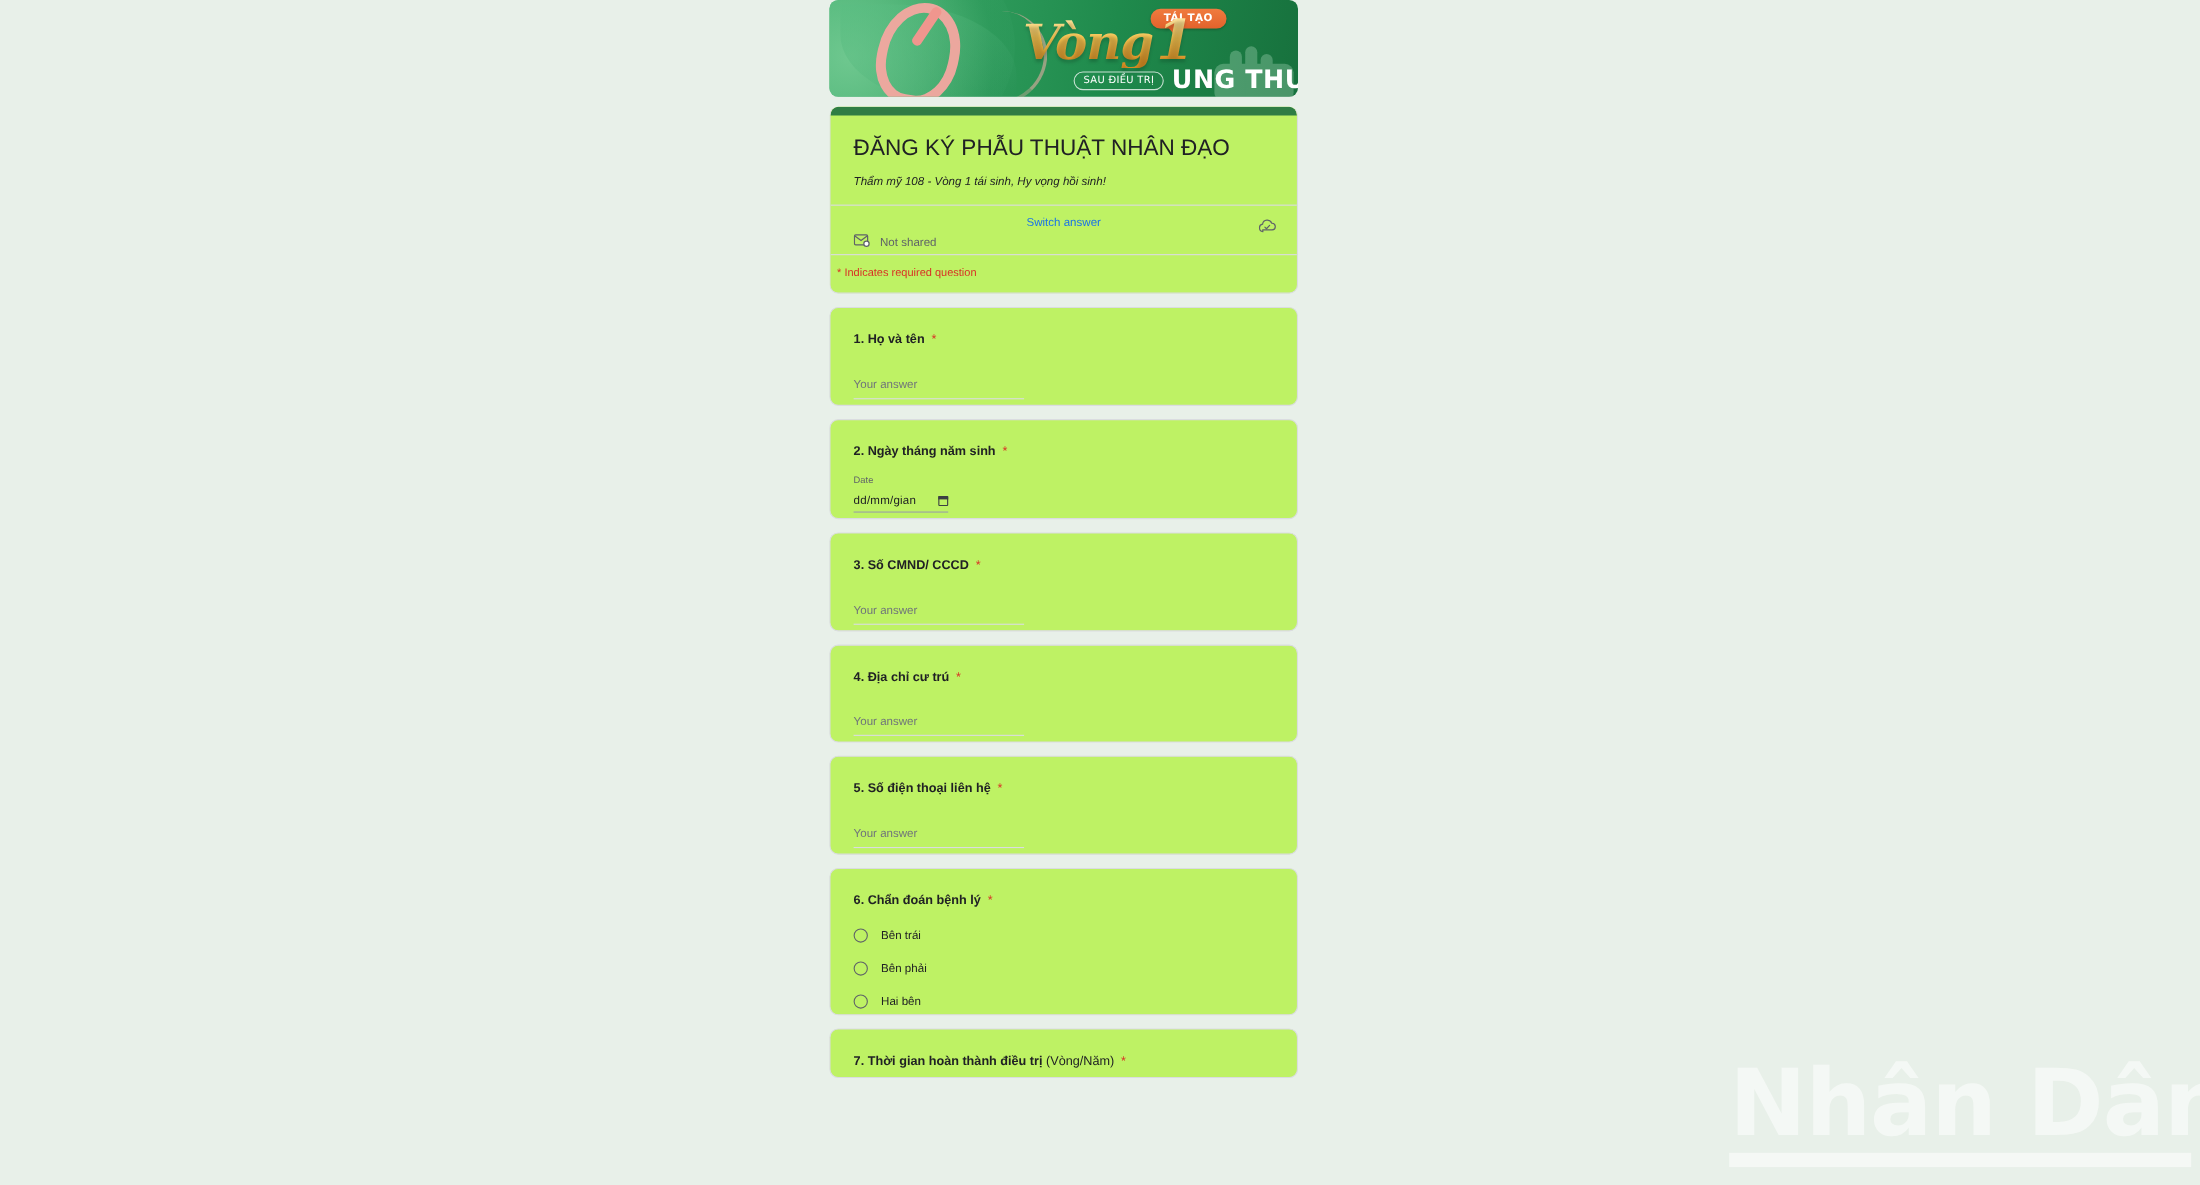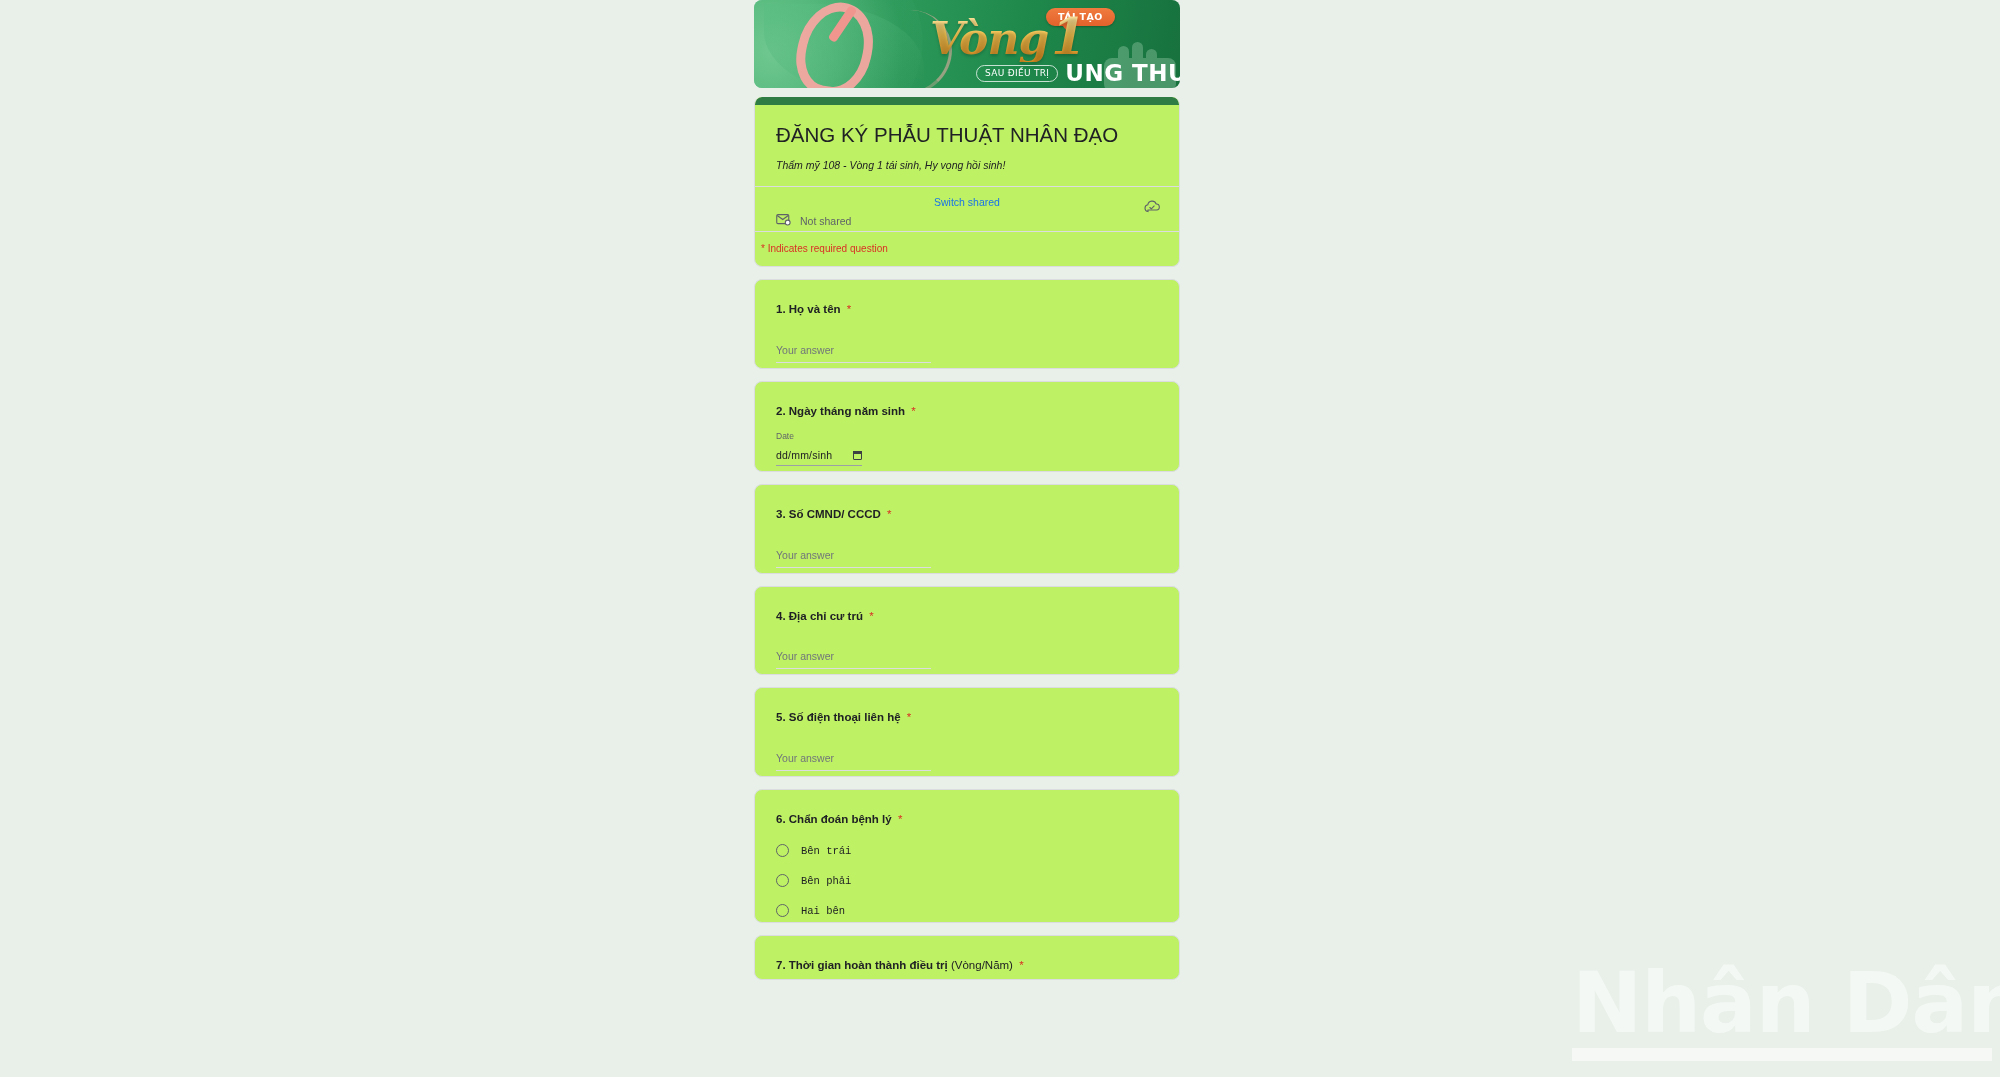--- a/index.html
+++ b/index.html
@@ -336,21 +336,20 @@
   }
   .radio-circle {
     width: 13px; height: 13px;
     border: 1.6px solid #5f6368;
     border-radius: 50%;
     flex: 0 0 auto;
   }
   .radio-label {
     font-size: 10.5px;
     color: #202124;
-    font-family: Liberation Mono, monospace;
   }
 </style>
 </head>
 <body>
 
 <div class="watermark">
   <div class="watermark-text">Nhân Dân</div>
   <div class="watermark-bar"></div>
 </div>
 
@@ -381,21 +380,21 @@
   </div>
 
   <div class="card header-card">
     <div class="header-stripe"></div>
     <div class="header-body">
       <div class="form-title">ĐĂNG KÝ PHẪU THUẬT NHÂN ĐẠO</div>
       <div class="form-desc">Thẩm mỹ 108 - Vòng 1 tái sinh, Hy vọng hồi sinh!</div>
     </div>
     <div class="header-divider"></div>
     <div class="account-row">
-      <div class="switch-account">Switch shared</div>
+      <div class="switch-account">Switch answer</div>
       <div class="shared-row">
         <span>
           <svg width="15" height="13" viewBox="0 0 20 17" fill="none">
             <rect x="1" y="2" width="16" height="12" rx="1.6" stroke="#5f6368" stroke-width="1.5"></rect>
             <path d="M1.6 3.2L9 8.6L16.4 3.2" stroke="#5f6368" stroke-width="1.5" fill="none"></path>
             <circle cx="15.6" cy="12.6" r="3.2" fill="#ffffff" stroke="#5f6368" stroke-width="1.5"></circle>
           </svg>
         </span>
         <span class="shared-label">Not shared</span>
       </div>
@@ -421,21 +420,21 @@
   </div>
 
   <div class="card q-card">
     <div class="q-title">
       <span>2.</span>
       <span>Ngày tháng năm sinh</span>
       <span class="star">*</span>
     </div>
     <div class="date-label">Date</div>
     <div class="date-field">
-      <span class="dtext">dd/mm/sinh</span>
+      <span class="dtext">dd/mm/gian</span>
       <span class="cal-glyph"></span>
     </div>
   </div>
 
   <div class="card q-card">
     <div class="q-title">
       <span>3.</span>
       <span>Số CMND/ CCCD</span>
       <span class="star">*</span>
     </div>

